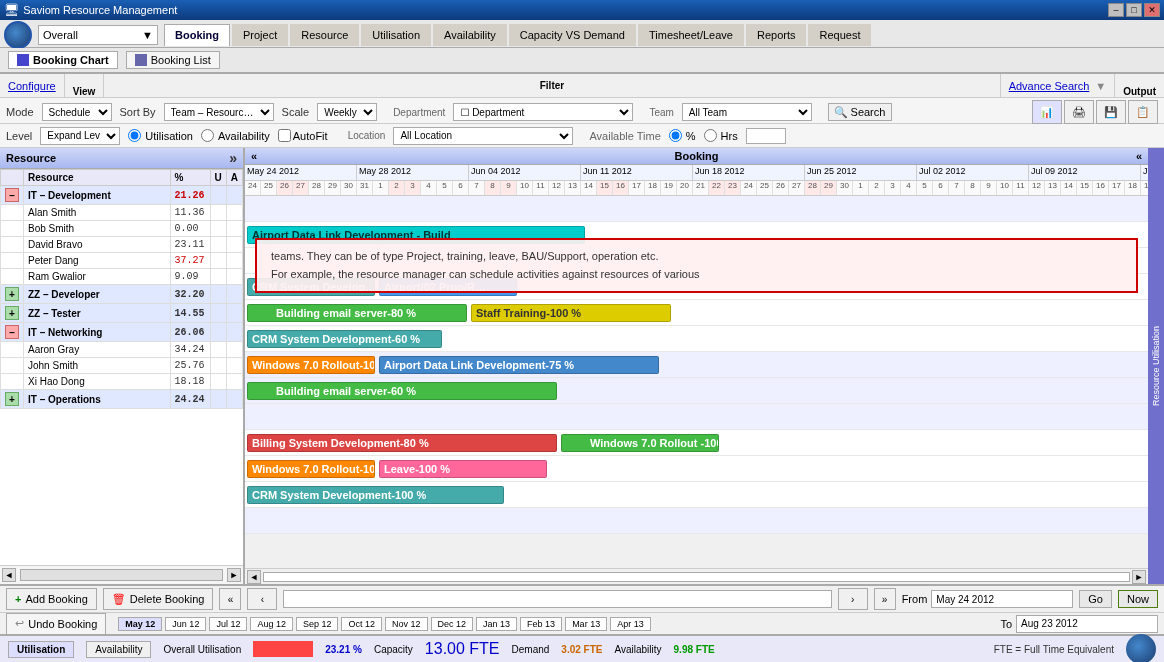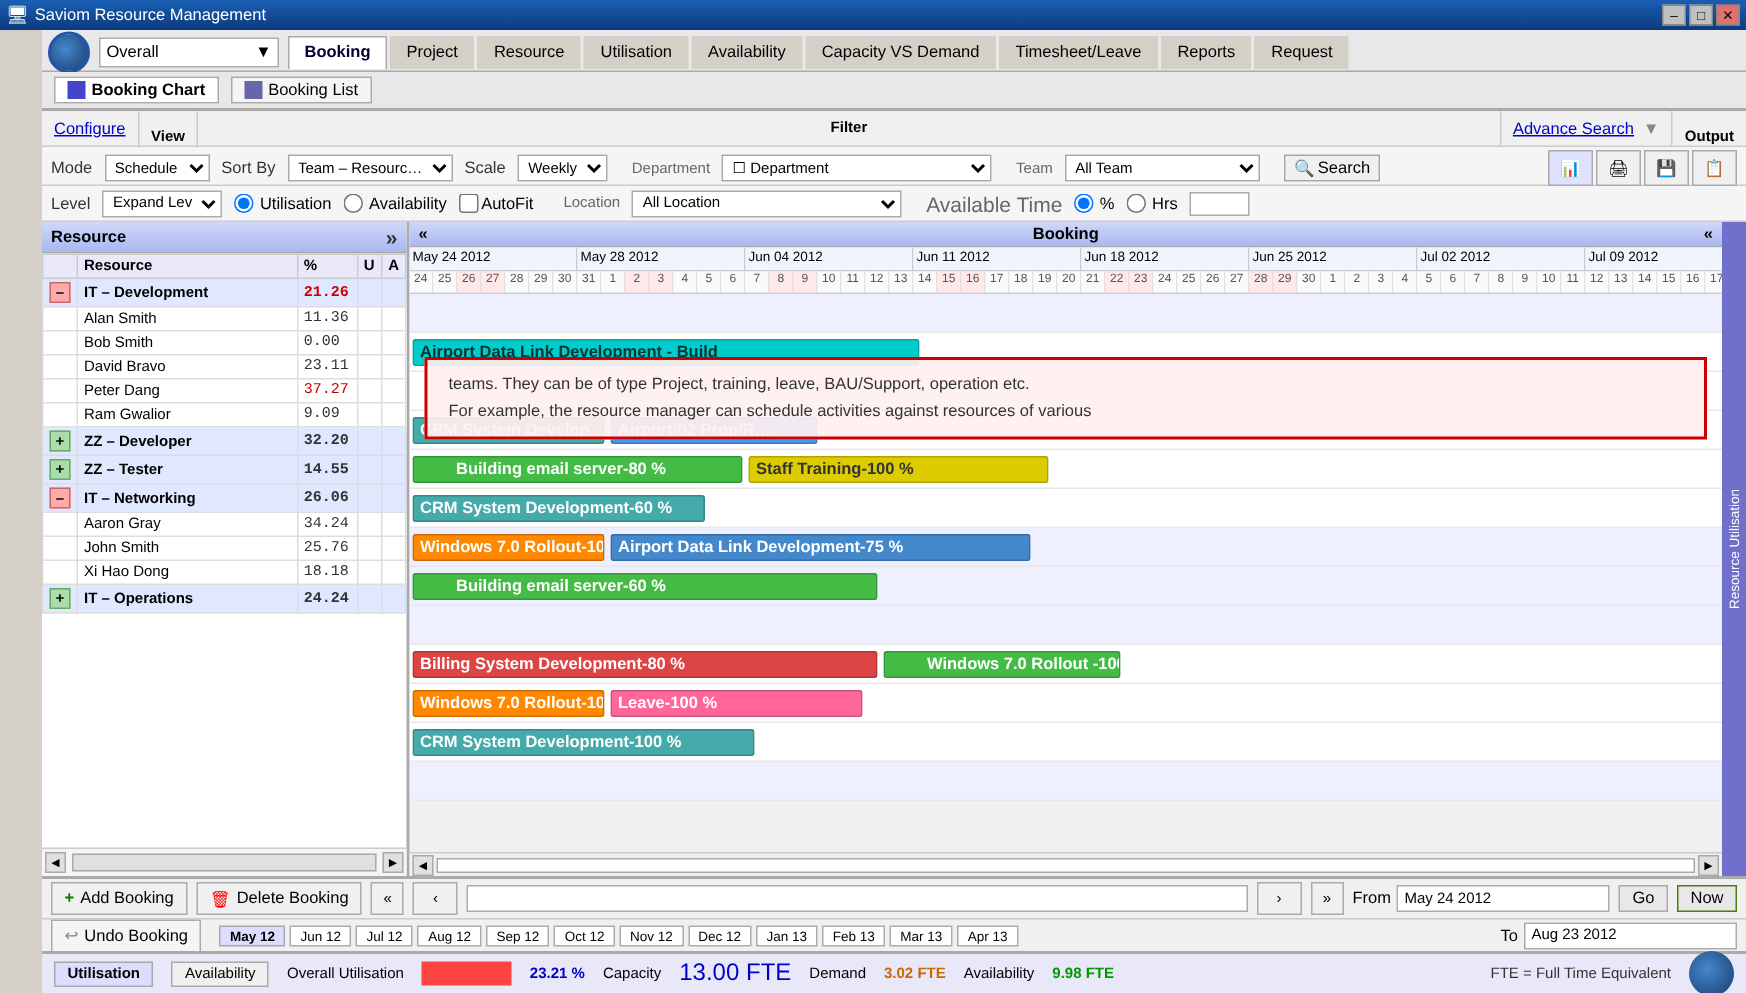--- a/index.html
+++ b/index.html
@@ -18,21 +18,21 @@
     .title-bar-left { display: flex; align-items: center; gap: 4px; font-size: 11px; }
     .title-bar-buttons { display: flex; gap: 2px; }
     .title-btn {
       width: 16px; height: 14px; border: 1px solid #888;
       background: #c0c0c0; cursor: pointer; font-size: 9px;
       display: flex; align-items: center; justify-content: center; color: #000;
     }
     .title-btn.close { background: #e07070; }
 
     
-    .main-container { background: #f0f0f0; height: 642px; display: flex; flex-direction: column; margin-left: 28px; }
+    .main-container { background: #f0f0f0; height: 642px; display: flex; flex-direction: column; }
 
     
     .nav-tabs-row {
       background: #e8e8e8;
       border-bottom: 1px solid #aaa;
       display: flex;
       align-items: center;
       padding: 2px 4px 0;
       gap: 2px;
       height: 28px;
@@ -388,21 +388,21 @@
     </div>
     <div class="checkbox-group">
       <input type="checkbox" id="autofit-cb" style="">
       <label for="autofit-cb">AutoFit</label>
     </div>
 
     <span style="margin-left:12px;font-size:10px;color:#666;">Location</span>
     <select class="ctrl-select filter-wide">
       <option>All Location</option>
     </select>
-    <span style="margin-left:8px;font-size:14px;color:#666;">Available Time</span>
+    <span style="margin-left:8px;font-size:11px;color:#666;">Available Time</span>
     <div class="radio-group">
       <input type="radio" name="time-mode" id="pct-radio" checked="" style="">
       <label for="pct-radio">%</label>
     </div>
     <div class="radio-group">
       <input type="radio" name="time-mode" id="hrs-radio" style="">
       <label for="hrs-radio">Hrs</label>
     </div>
     <input type="text" style="width: 40px; height: 16px; border: 1px solid rgb(170, 170, 170); font-size: 10px;">
   </div>
@@ -685,21 +685,21 @@
         <div class="gantt-row">
           <div class="bar" style="left:2px;width:128px;background:#ff8800;color:white;">
             <span>Windows 7.0  Rollout-10…</span>
           </div>
           <div class="bar" style="left:134px;width:168px;background:#ff6699;color:white;">
             <span>Leave-100 %</span>
           </div>
         </div>
 
         <div class="gantt-row">
-          <div class="bar bar-teal" style="left:2px;width:228px;background:#44aaaa;">
+          <div class="bar bar-teal" style="left:2px;width:257px;background:#44aaaa;">
             <span>CRM System Development-100 %</span>
           </div>
         </div>
 
         <div class="gantt-row group" style="background:#eef0ff;"></div>
 
         <div class="overlay-box">
           <div>teams. They can be of type Project,  training, leave, BAU/Support, operation etc.</div>
           <div>For example, the resource manager can schedule activities against resources of various</div>
         </div>

